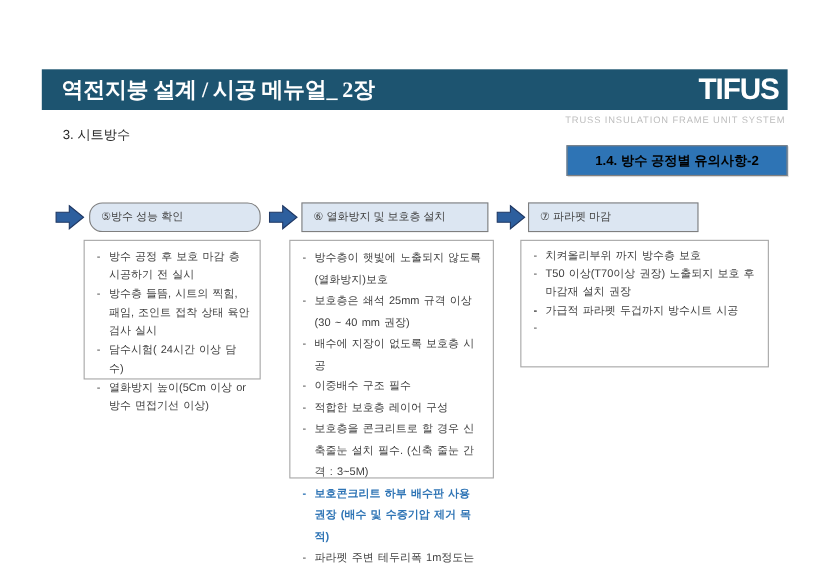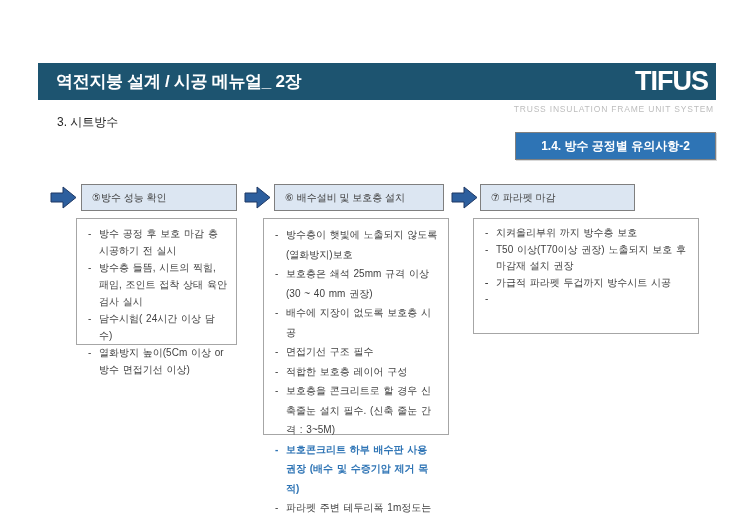--- a/index.html
+++ b/index.html
@@ -7,45 +7,45 @@
     position:relative;width:750px;height:519px;background:#ffffff;
     font-family:"Liberation Sans","DejaVu Sans",sans-serif;overflow:hidden;
   }
   
   .titlebar{
     position:absolute;left:38px;top:63px;width:678px;height:37px;
     background:var(--header-bar,#1d5470);
     display:flex;align-items:center;justify-content:space-between;
     padding:0 8px 0 18px;box-sizing:border-box;
   }
-  .titlebar .slide-title{color:#ffffff;font-size:17px;font-weight:bold;letter-spacing:-0.3px;}
+  .titlebar .slide-title{color:#ffffff;font-size:20px;font-weight:bold;letter-spacing:-0.3px;font-family:Liberation Serif, serif;}
   .titlebar .logo{color:#ffffff;font-size:27px;font-weight:bold;letter-spacing:-1px;}
   .logo-sub{
     position:absolute;right:36px;top:104px;width:300px;text-align:right;
     color:#bdbdbd;font-size:8.5px;letter-spacing:0.8px;
   }
   .section-title{
     position:absolute;left:57px;top:114px;font-size:12px;font-weight:normal;color:#262626;
   }
   .badge{
     position:absolute;left:515px;top:132px;width:201px;height:28px;
     background:var(--badge-fill,#2e74b5);border:1px solid #808080;box-sizing:border-box;
-    color:#ffffff;font-size:12px;font-weight:bold;text-align:center;line-height:26px;
+    color:#000000;font-size:12px;font-weight:bold;text-align:center;line-height:26px;
     box-shadow:1px 1px 0 rgba(0,0,0,0.15);
   }
   
   .arrow{position:absolute;top:186px;width:27px;height:23px;}
   .arrow-1{left:50px;} .arrow-2{left:244px;} .arrow-3{left:451px;}
   
   .step-header{
     position:absolute;top:184px;height:27px;background:var(--step-header-fill,#dce6f2);
     border:1px solid #7f7f7f;box-sizing:border-box;
     color:#404040;font-size:10px;line-height:25px;padding-left:10px;
   }
-  .step-header-1{left:81px;width:156px;}
+  .step-header-1{left:81px;width:156px;border-radius:12px;}
   .step-header-2{left:274px;width:170px;}
   .step-header-3{left:480px;width:155px;}
   
   .content-box{
     position:absolute;top:218px;background:#ffffff;border:1px solid #a6a6a6;
     box-sizing:border-box;color:#3f3f3f;font-size:10px;
     padding:6px 8px 4px 9px;
   }
   .content-box-1{left:76px;width:161px;height:127px;line-height:17px;}
   .content-box-2{left:263px;width:186px;height:217px;line-height:19.5px;}
@@ -90,28 +90,28 @@
         <li><span class="dash">-</span><span class="txt">열화방지 높이(5Cm 이상 or 방수 면접기선 이상)</span></li>
       </ul>
   </div>
 
   <div class="arrow arrow-2">
     <svg width="27" height="23" viewBox="0 0 27 23">
       <polygon points="1,7 13,7 13,1 26,11.5 13,22 13,16 1,16" fill="#2d5f9e" stroke="#1f3864" stroke-width="1"></polygon>
     </svg>
   </div>
   <div class="step-header step-header-2">
-    <span>⑥ 배수설비 및 보호층 설치</span>
+    <span>⑥ 열화방지 및 보호층 설치</span>
   </div>
   <div class="content-box content-box-2">
     <ul>
         <li><span class="dash">-</span><span class="txt">방수층이 햇빛에 노출되지 않도록(열화방지)보호</span></li>
         <li><span class="dash">-</span><span class="txt">보호층은 쇄석 25mm 규격 이상 (30 ~ 40 mm 권장)</span></li>
         <li><span class="dash">-</span><span class="txt">배수에 지장이 없도록 보호층 시공</span></li>
-        <li><span class="dash">-</span><span class="txt">면접기선 구조 필수</span></li>
+        <li><span class="dash">-</span><span class="txt">이중배수 구조 필수</span></li>
         <li><span class="dash">-</span><span class="txt">적합한 보호층 레이어 구성</span></li>
         <li><span class="dash">-</span><span class="txt">보호층을 콘크리트로 할 경우 신축줄눈 설치 필수. (신축 줄눈 간격 : 3~5M)</span></li>
         <li class="em"><span class="dash">-</span><span class="txt">보호콘크리트 하부 배수판 사용 권장 (배수 및 수증기압 제거 목적)</span></li>
         <li><span class="dash">-</span><span class="txt">파라펫 주변 테두리폭 1m정도는가급적 콘크리트 배제 → 쇄석 채움으로 권장</span></li>
       </ul>
   </div>
 
   <div class="arrow arrow-3">
     <svg width="27" height="23" viewBox="0 0 27 23">
       <polygon points="1,7 13,7 13,1 26,11.5 13,22 13,16 1,16" fill="#2d5f9e" stroke="#1f3864" stroke-width="1"></polygon>

